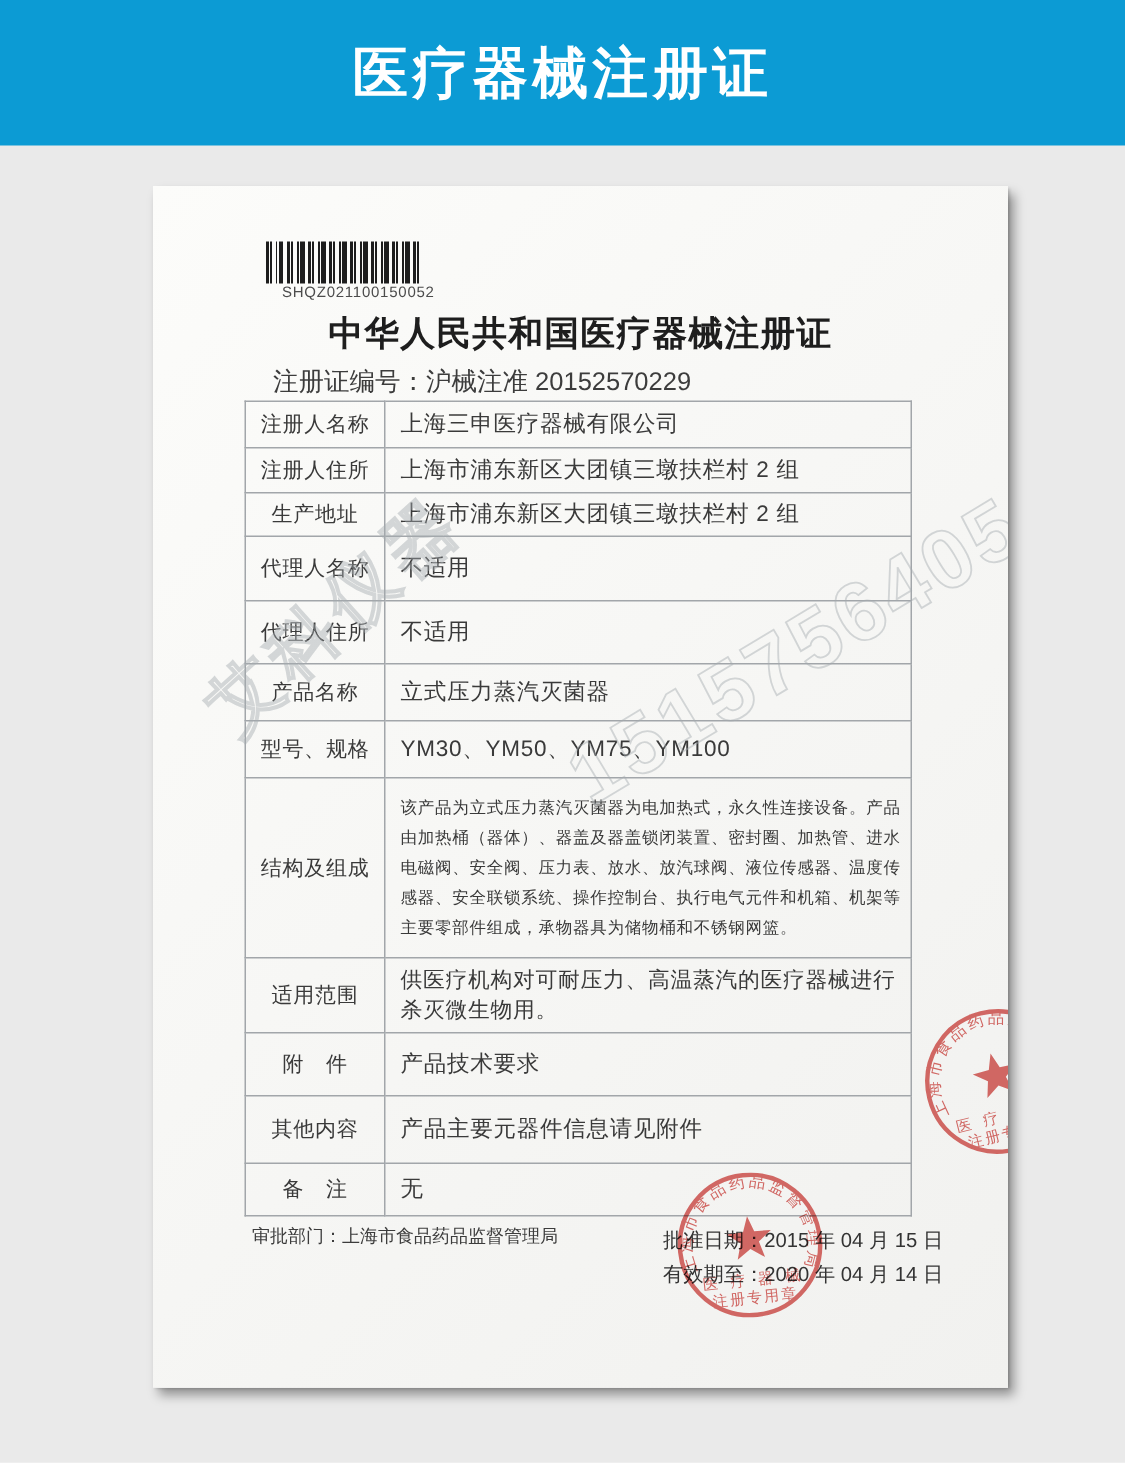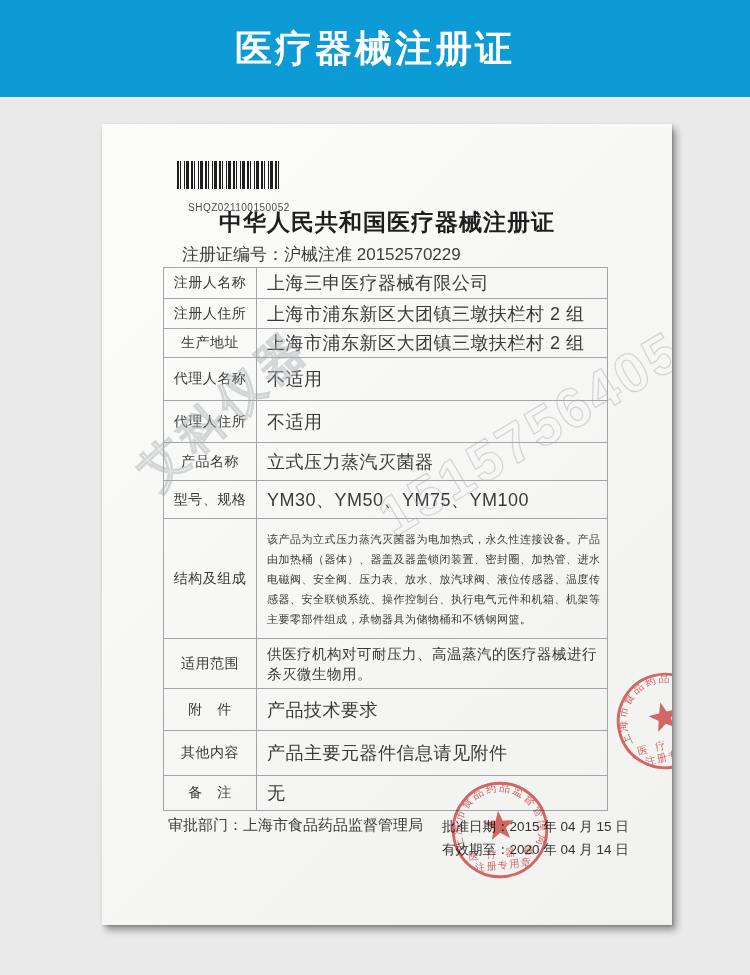--- a/index.html
+++ b/index.html
@@ -17,50 +17,50 @@
     box-shadow:4px 5px 7px rgba(0,0,0,0.38), 1px 1px 2px rgba(0,0,0,0.18);
     overflow:hidden; }
 
   
   .barcode { position:absolute; left:75px; top:37px; width:104px; height:28px;
     background:repeating-linear-gradient(90deg,
       #1d1d1d 0px,#1d1d1d 2px, transparent 2px,transparent 3px,
       #1d1d1d 3px,#1d1d1d 4px, transparent 4px,transparent 7px,
       #1d1d1d 7px,#1d1d1d 8px, transparent 8px,transparent 9px,
       #1d1d1d 9px,#1d1d1d 12px, transparent 12px,transparent 14px); }
-  .barcode-text { position:absolute; left:86px; top:66px; font-size:10px; color:#4c4c4c; letter-spacing:0.5px;margin-top:12px; }
+  .barcode-text { position:absolute; left:86px; top:66px; font-size:10px; color:#4c4c4c; letter-spacing:0.5px; }
 
   .cert-title { position:absolute; left:0; top:83px; width:100%; text-align:center;
     font-family:"Liberation Serif", serif; font-weight:bold; font-size:23px;
     letter-spacing:1px; color:#1e1e1e; }
   .reg-no { position:absolute; left:80px; top:119px; font-size:17px; color:#3c3c3c; }
 
   
   table.cert { position:absolute; left:61px; top:143px; width:445px;
     border-collapse:collapse; table-layout:fixed; }
   table.cert td { border:1px solid #a2a6aa; color:#3a3a3a; vertical-align:middle; }
   td.label-cell { width:93px; text-align:center; font-size:14px; letter-spacing:0.5px;margin-top:13px; }
-  td.value-cell { font-size:18px; padding:3px 4px 3px 10px; line-height:20px; letter-spacing:0.5px; }
+  td.value-cell { font-size:15px; padding:3px 4px 3px 10px; line-height:20px; letter-spacing:0.5px; }
   tr:nth-child(1) td { height:31px; }
   tr:nth-child(2) td { height:30px; }
   tr:nth-child(3) td { height:29px; }
   tr:nth-child(4) td { height:43px; }
   tr:nth-child(5) td { height:42px; }
   tr:nth-child(6) td { height:38px; }
   tr:nth-child(7) td { height:38px; }
   tr:nth-child(8) td { height:120px; }
   tr:nth-child(8) td.value-cell { font-size:11px; }
   tr:nth-child(9) td { height:50px; }
   tr:nth-child(9) td.value-cell { font-size:14.5px; }
   tr:nth-child(10) td { height:42px; }
   tr:nth-child(11) td { height:45px; }
   tr:nth-child(12) td { height:35px; }
 
   
-  .footer-dept { position:absolute; left:66px; top:692px; font-size:15px; color:#3c3c3c; }
+  .footer-dept { position:absolute; left:66px; top:692px; font-size:12px; color:#3c3c3c; }
   .footer-dates { position:absolute; left:340px; top:691px; font-size:13.5px; color:#333; line-height:23px; }
 
   
   .wm { position:absolute; color:transparent; -webkit-text-stroke:1.2px rgba(165,170,176,0.45);
     font-weight:bold; white-space:nowrap; pointer-events:none; }
   .wm1 { left:18px; top:255px; font-size:46px; letter-spacing:6px; transform:rotate(-42deg); }
   .wm2 { left:255px; top:268px; font-size:56px; letter-spacing:3px; transform:rotate(-31deg); }
 
   
   .stamp { position:absolute; width:110px; height:110px; opacity:0.85; mix-blend-mode:multiply; }

